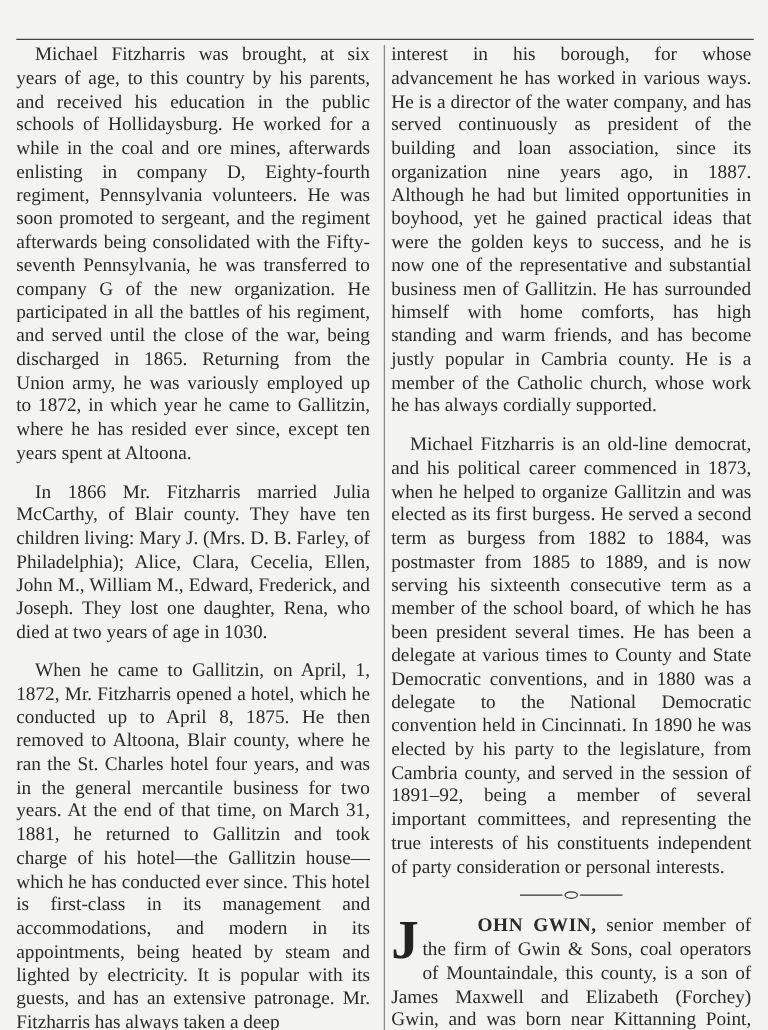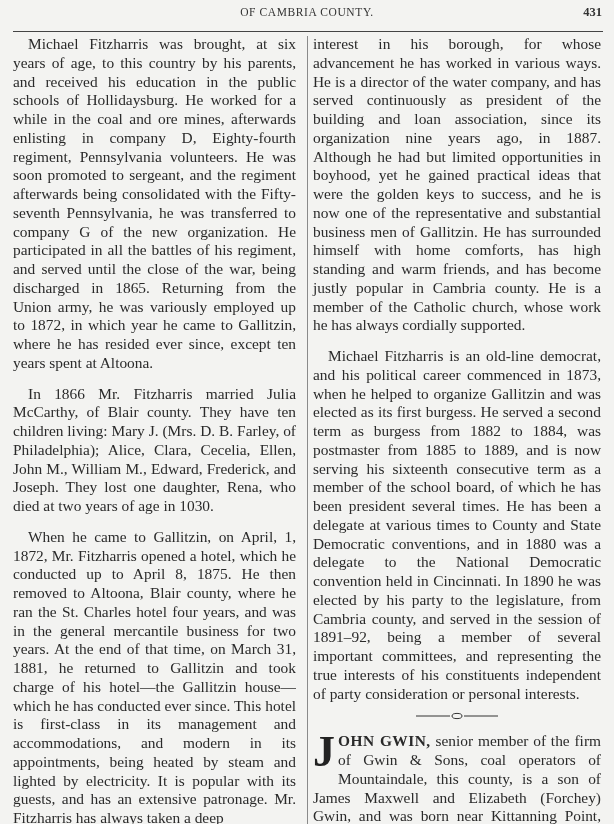--- a/index.html
+++ b/index.html
@@ -104,31 +104,28 @@
       font-size: 44px;
       line-height: 36px;
       font-weight: bold;
       margin: 2px 3px 0 0;
       color: #222;
     }
     .name-caps {
       font-weight: bold;
       font-variant: small-caps;
       letter-spacing: 0.5px;
+      margin-left: 44px;
     }
   </style>
 </head>
 <body>
 
 <div class="page">
 
-  <div class="running-head">
-    <div class="running-title">OF CAMBRIA COUNTY.</div>
-    <div class="page-number">431</div>
-  </div>
 
   <div class="head-rule"></div>
   <div class="col-rule"></div>
 
   <div class="col col-left">
     <p>Michael Fitzharris was brought, at six years of age, to this country by his parents, and received his education in the public schools of Hollidaysburg.  He worked for a while in the coal and ore mines, afterwards enlisting in company D, Eighty-fourth regiment, Pennsylvania volunteers.  He was soon promoted to sergeant, and the regiment afterwards being consolidated with the Fifty-seventh Pennsylvania, he was transferred to company G of the new organization.  He participated in all the battles of his regiment, and served until the close of the war, being discharged in 1865.  Returning from the Union army, he was variously employed up to 1872, in which year he came to Gallitzin, where he has resided ever since, except ten years spent at Altoona.</p>
     <p>In 1866 Mr. Fitzharris married Julia McCarthy, of Blair county.  They have ten children living: Mary J. (Mrs. D. B. Farley, of Philadelphia); Alice, Clara, Cecelia, Ellen, John M., William M., Edward, Frederick, and Joseph.  They lost one daughter, Rena, who died at two years of age in 1030.</p>
     <p>When he came to Gallitzin, on April, 1, 1872, Mr. Fitzharris opened a hotel, which he conducted up to April 8, 1875.  He then removed to Altoona, Blair county, where he ran the St. Charles hotel four years, and was in the general mercantile business for two years.  At the end of that time, on March 31, 1881, he returned to Gallitzin and took charge of his hotel—the Gallitzin house—which he has conducted ever since.  This hotel is first-class in its management and accommodations, and modern in its appointments, being heated by steam and lighted by electricity.  It is popular with its guests, and has an extensive patronage.  Mr. Fitzharris has always taken a deep</p>
   </div>
 

